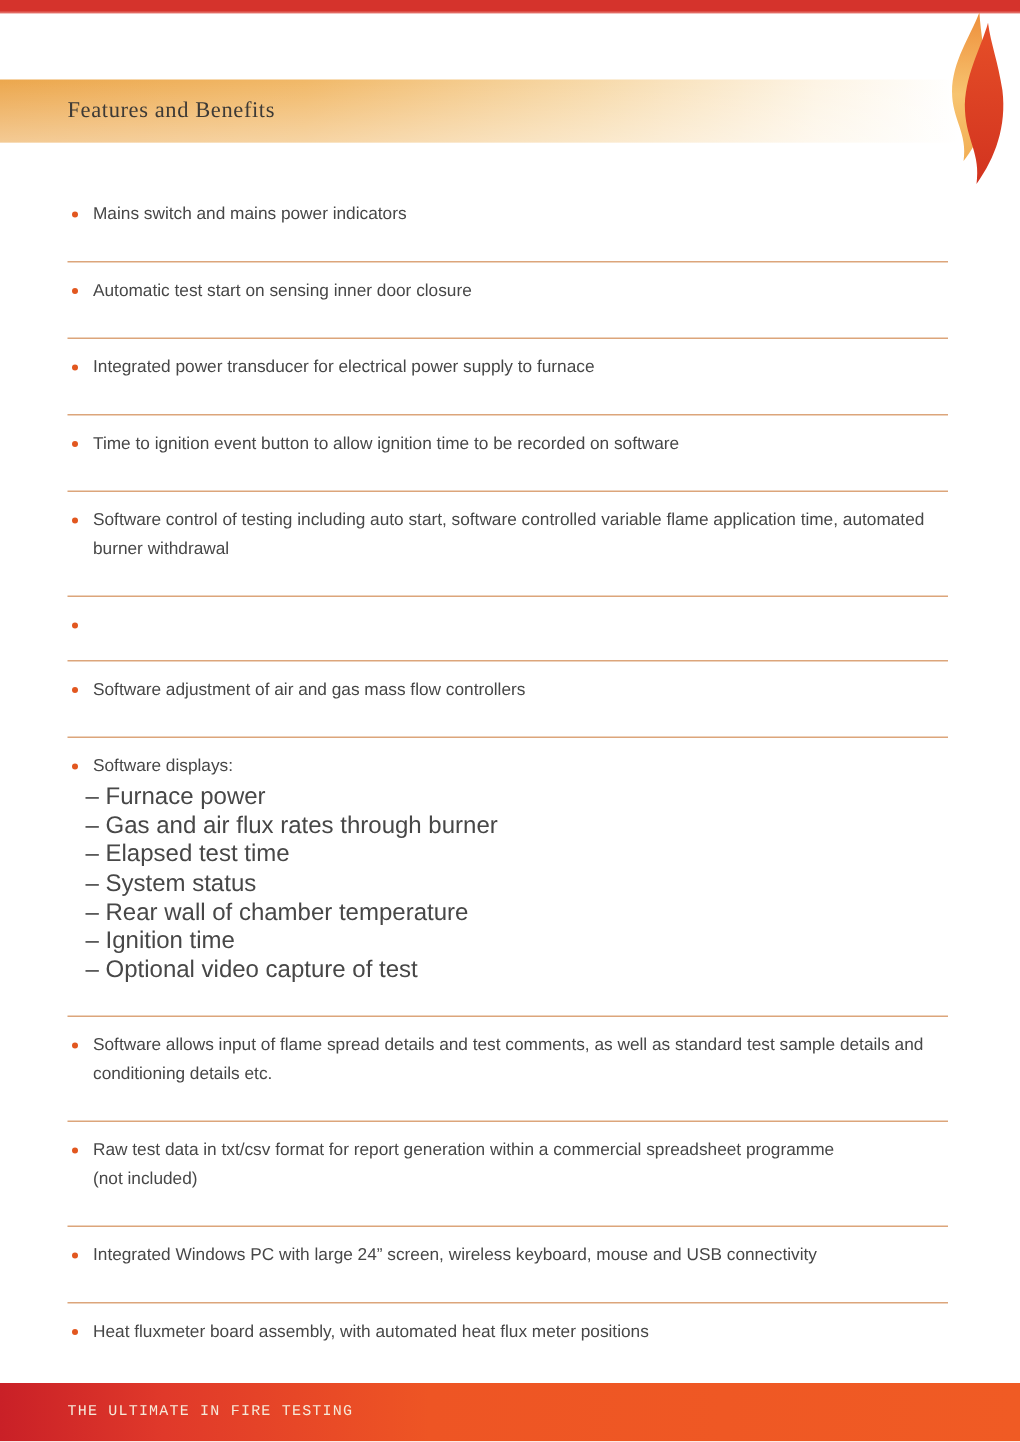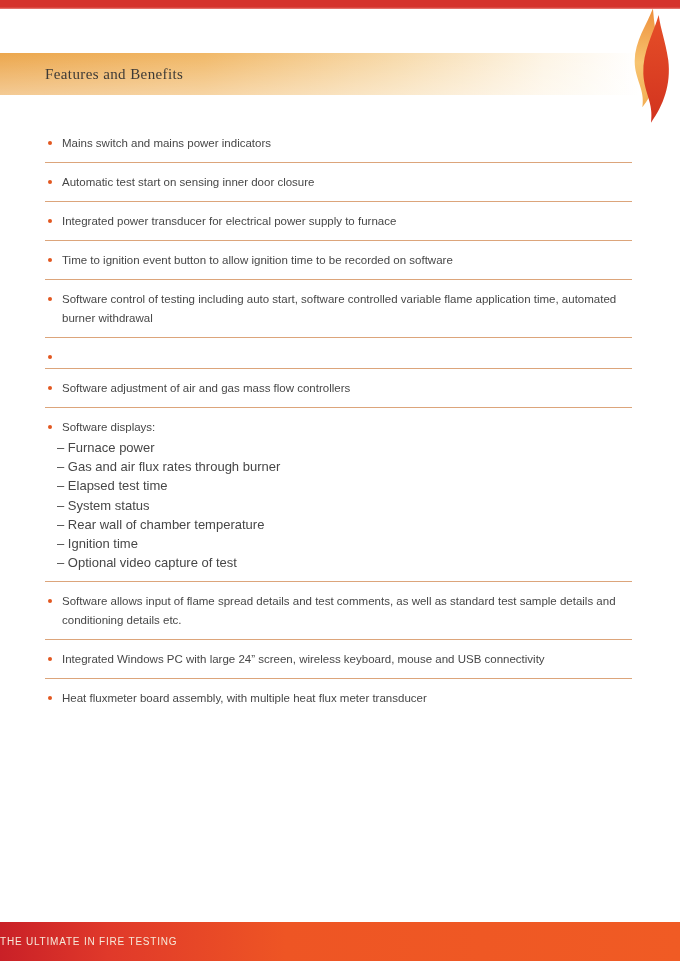--- a/index.html
+++ b/index.html
@@ -46,60 +46,61 @@
     height: 116px;
   }
   
   .features {
     list-style: none;
     margin: 29px 48px 0 45px;
   }
   .feature-item {
     display: flex;
     align-items: flex-start;
-    padding: 10px 0 9px 3px;
+    padding: 10px 0 21px 3px;
     border-bottom: 1px solid #dca57b;
   }
   .feature-item:last-child { border-bottom: none; }
   .bullet {
     flex: 0 0 auto;
     width: 4px;
     height: 4px;
     border-radius: 50%;
     background: #e2571f;
     margin: 7px 10px 0 0;
   }
   .feature-body { flex: 1 1 auto; }
   .feature-text {
     font-size: 11.5px;
     line-height: 19px;
     color: #474747;
     white-space: pre-line;
   }
   .sub-list { margin: 1px 0 0 -5px; }
   .sub-item {
-    font-size: 13px;
+    font-size: 16px;
     line-height: 19.2px;
     color: #474747;
   }
   
   .footer-bar {
     position: absolute;
     left: 0; bottom: 0;
     width: 100%;
     height: 39px;
     background: linear-gradient(to right, #c92027 0%, #e0392a 16%, #ee5524 42%, #f05b24 100%);
     display: flex;
     align-items: center;
   }
   .footer-tagline {
-    font-family: Liberation Sans, sans-serif;
+    font-family: Liberation Mono, monospace;
     font-size: 10px;
     letter-spacing: 0.8px;
     color: #f6e9d9;
+    padding-left: 45px;
   }
 </style>
 </head>
 <body>
 
 <div class="page">
 
   <div class="top-bar"></div>
 
   <div class="banner">
@@ -181,27 +182,34 @@
       </li>
       <li class="feature-item">
         <span class="bullet"></span>
         <div class="feature-body">
           <div class="feature-text">Software allows input of flame spread details and test comments, as well as standard test sample details and conditioning details etc.</div>
         </div>
       </li>
       <li class="feature-item">
         <span class="bullet"></span>
         <div class="feature-body">
+          <div class="feature-text">Raw test data in txt/csv format for report generation within a commercial spreadsheet programme
+(not included)</div>
+        </div>
+      </li>
+      <li class="feature-item">
+        <span class="bullet"></span>
+        <div class="feature-body">
           <div class="feature-text">Integrated Windows PC with large 24” screen, wireless keyboard, mouse and USB connectivity</div>
         </div>
       </li>
       <li class="feature-item">
         <span class="bullet"></span>
         <div class="feature-body">
-          <div class="feature-text">Heat fluxmeter board assembly, with multiple heat flux meter transducer</div>
+          <div class="feature-text">Heat fluxmeter board assembly, with automated heat flux meter positions</div>
         </div>
       </li>
     </ul>
 
   <div class="footer-bar">
     <span class="footer-tagline">THE ULTIMATE IN FIRE TESTING</span>
   </div>
 
 </div>
 

